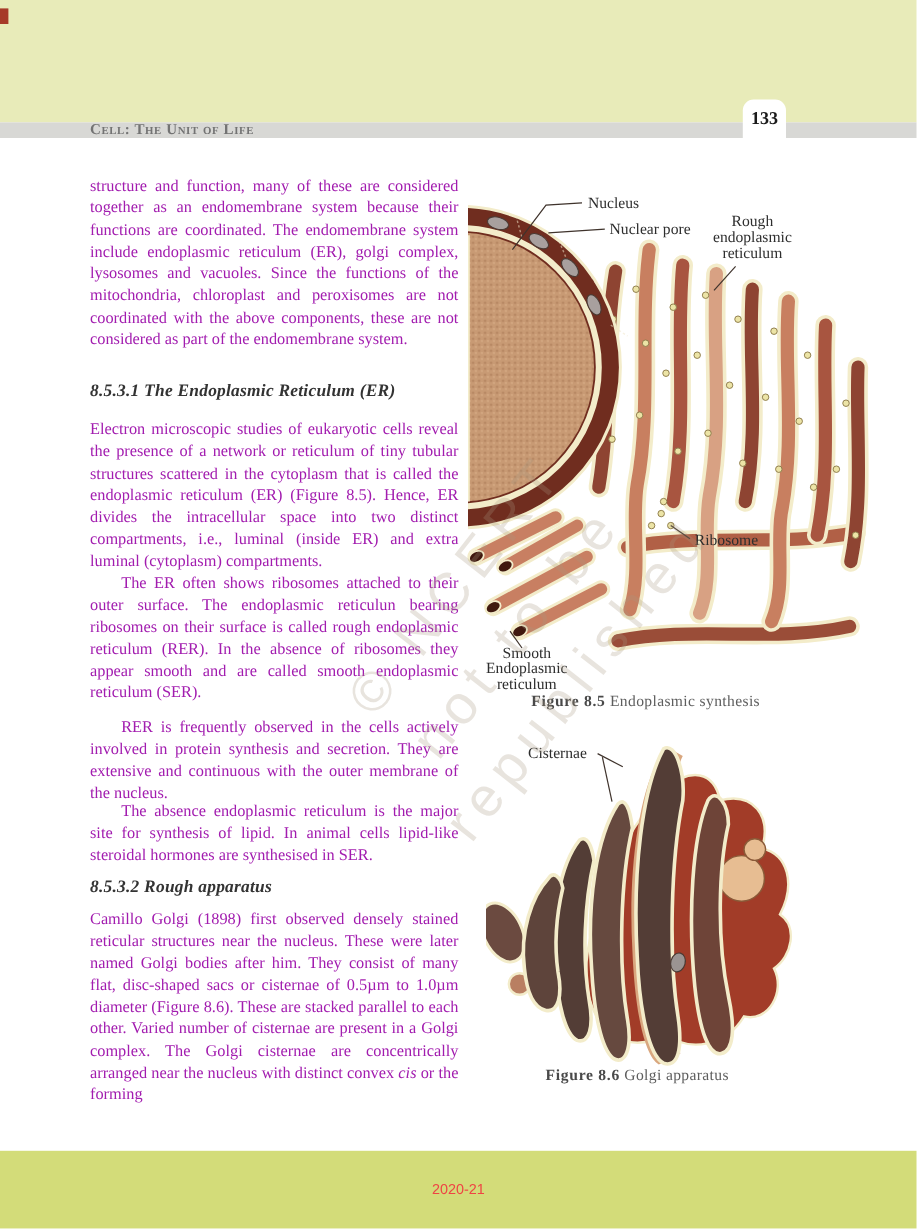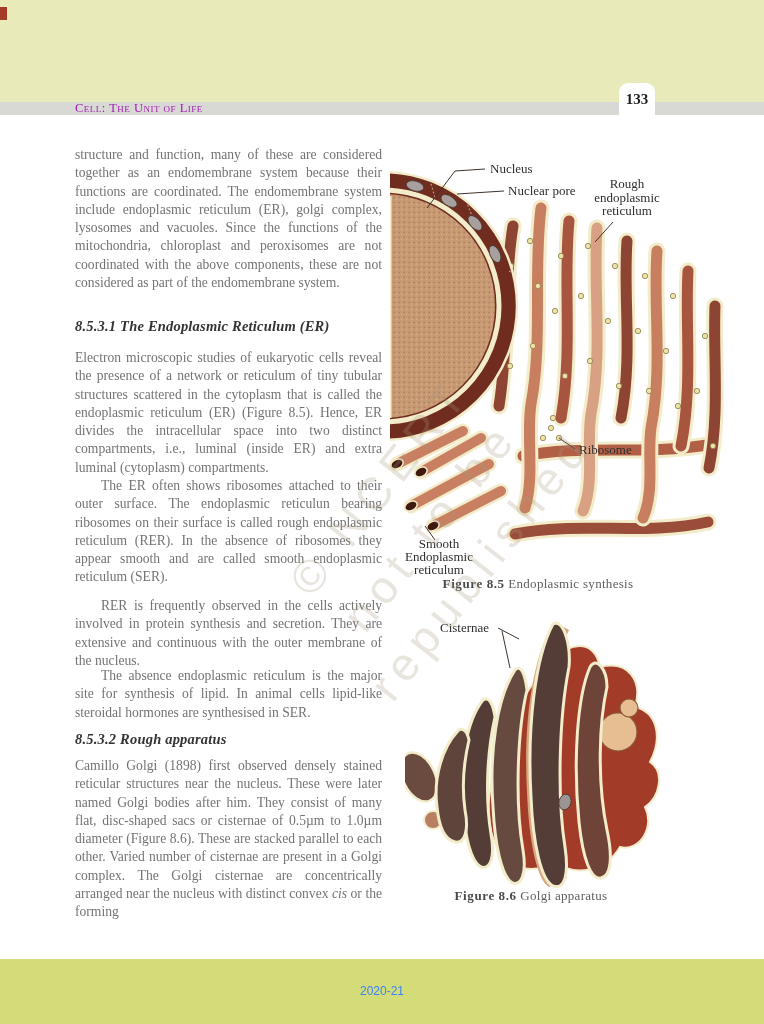--- a/index.html
+++ b/index.html
@@ -1,30 +1,30 @@
 <!DOCTYPE html>
 <html><head>
 <meta charset="utf-8">
 <style>
   html,body{margin:0;padding:0;background:#fff;}
   .page{position:relative;width:764px;height:1024px;background:#ffffff;overflow:hidden;
         font-family:"Liberation Serif",serif;}
   .top-band{position:absolute;left:0;top:0;width:764px;height:102px;background:#e8ebb9;}
   .corner-mark{position:absolute;left:0;top:7px;width:7px;height:13px;background:#a63a28;}
   .header-bar{position:absolute;left:0;top:102px;width:764px;height:13px;background:#d8d8d5;}
-  .header-title{position:absolute;left:75px;top:101px;font-variant:small-caps;font-weight:normal;
-        font-size:12.5px;letter-spacing:.5px;color:#a21caf;line-height:14px;z-index:3;}
+  .header-title{position:absolute;left:75px;top:101px;font-variant:small-caps;font-weight:bold;
+        font-size:12.5px;letter-spacing:.5px;color:#737373;line-height:14px;z-index:3;}
   .page-tab{position:absolute;left:619px;top:83px;width:36px;height:32px;background:#ffffff;
         border-radius:9px 9px 0 0;text-align:center;z-index:2;}
   .page-num{font-weight:bold;font-size:15px;color:#1b1b1b;margin-top:8px;}
   .bottom-band{position:absolute;left:0;top:959px;width:764px;height:65px;background:#d3dc79;}
   .footer-year{position:absolute;left:0;top:984px;width:764px;text-align:center;
-        font-family:"Liberation Sans",sans-serif;font-size:12px;color:#3b82f6;}
+        font-family:"Liberation Sans",sans-serif;font-size:12px;color:#ef4444;}
   .col p{position:absolute;left:75px;width:307px;margin:0;text-align:justify;
-        font-size:13.6px;line-height:18.3px;color:#737373;}
+        font-size:13.6px;line-height:18.3px;color:#a21caf;}
   .h-sec{position:absolute;left:75px;width:307px;font-weight:bold;font-style:italic;
         font-size:14.5px;color:#333333;letter-spacing:.2px;}
   .indent{text-indent:26px;}
   .fig-caption{position:absolute;text-align:center;font-size:13px;color:#5e5e5e;letter-spacing:.3px;}
   .fig-caption b{color:#494949;letter-spacing:.6px;padding-left:12px;}
   .figsvg{position:absolute;}
   svg text{font-family:"Liberation Serif",serif;font-size:13px;fill:#2e2e2e;}
   .ro{stroke:#f3ecca;stroke-width:17;fill:none;stroke-linecap:round;}
   .ri{stroke-width:11;fill:none;stroke-linecap:round;}
   .to{stroke:#f3ecca;stroke-width:15;fill:none;stroke-linecap:round;}

